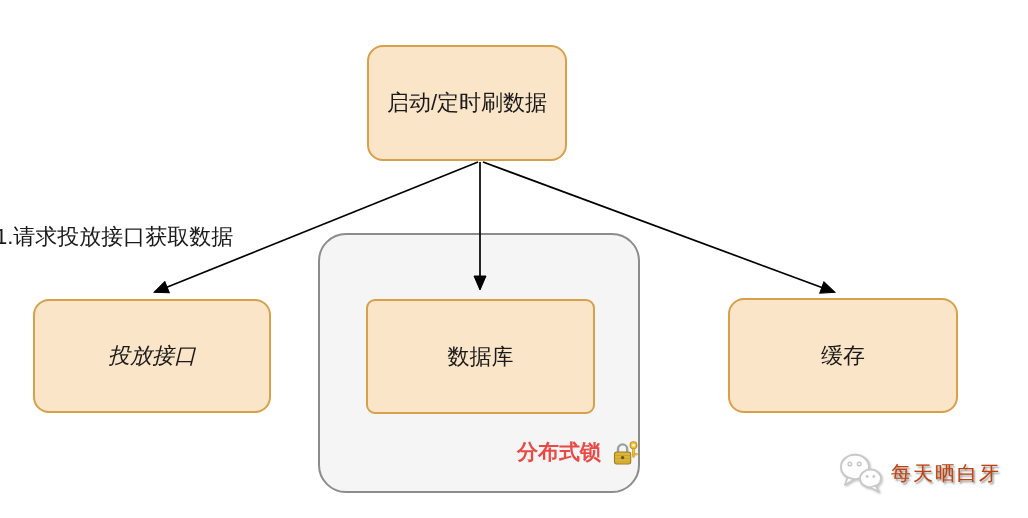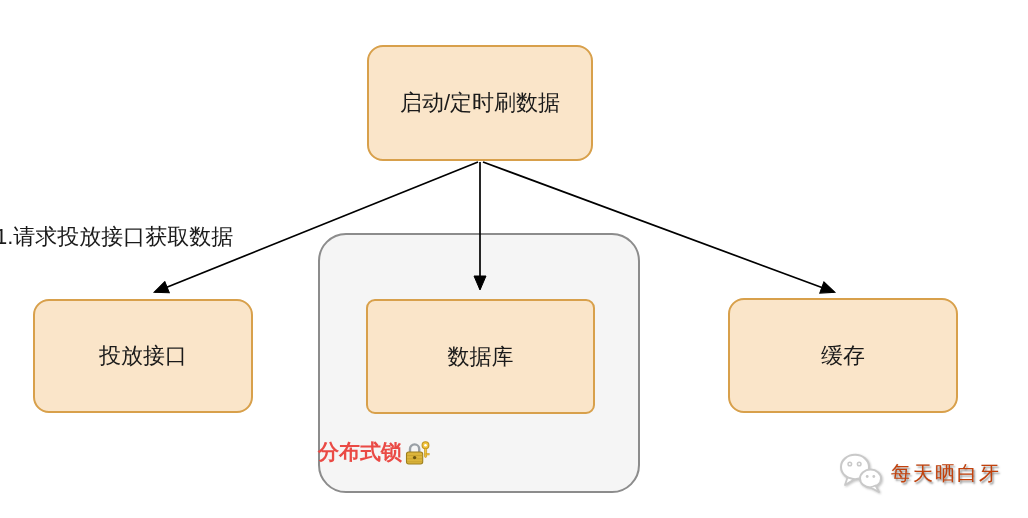--- a/index.html
+++ b/index.html
@@ -21,22 +21,22 @@
     box-sizing: border-box;
     background: var(--node-fill, #fae5c9);
     border: 2px solid var(--node-stroke, #d8a04b);
     border-radius: 16px;
     display: flex;
     align-items: center;
     justify-content: center;
     font-size: 22px;
     z-index: 2;
   }
-  .node-start    { left: 367px; top: 45px;  width: 226px; height: 116px; }
-  .node-delivery { left: 33px;  top: 299px; width: 220px; height: 114px; }
+  .node-start    { left: 367px; top: 45px;  width: 200px; height: 116px; }
+  .node-delivery { left: 33px;  top: 299px; width: 238px; height: 114px; font-style: italic; }
   .node-database { left: 366px; top: 299px; width: 229px; height: 115px; border-radius: 9px; }
   .node-cache    { left: 728px; top: 298px; width: 230px; height: 115px; }
   .group-container {
     position: absolute;
     box-sizing: border-box;
     left: 318px; top: 233px; width: 322px; height: 260px;
     background: var(--container-fill, #f5f5f5);
     border: 2px solid var(--container-stroke, #8c8c8c);
     border-radius: 28px;
     z-index: 1;
@@ -48,22 +48,22 @@
     z-index: 2;
   }
   .edge-label-fetch  { left: -5px;  top: 222px; }
   .edge-label-db     { left: 318px; top: 245px; width: 322px; text-align: center; }
   .edge-label-cache  { left: 765px; top: 227px; }
   .lock-label {
     position: absolute;
     left: 318px; top: 438px; width: 322px;
     display: flex;
     align-items: center;
-    justify-content: flex-start;
-    gap: 3px;
+    justify-content: flex-end;
+    gap: 12px;
     font-size: 21px;
     font-weight: bold;
     color: var(--lock-text, #ea4a45);
     z-index: 2;
   }
   .arrows {
     position: absolute;
     left: 0; top: 0;
     width: 1028px; height: 518px;
     pointer-events: none;

